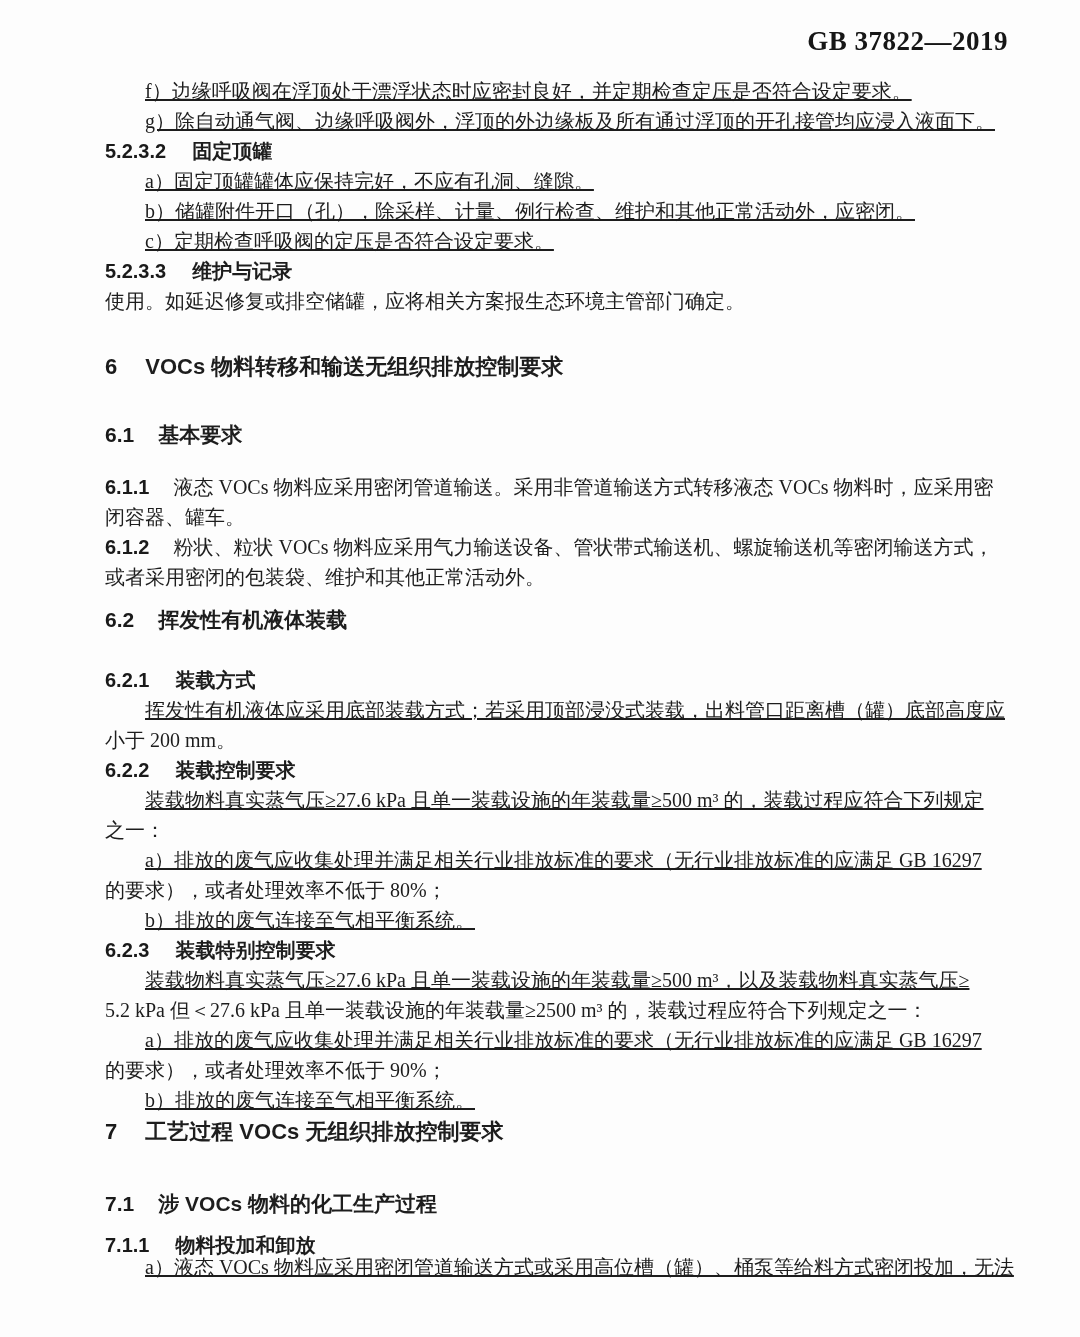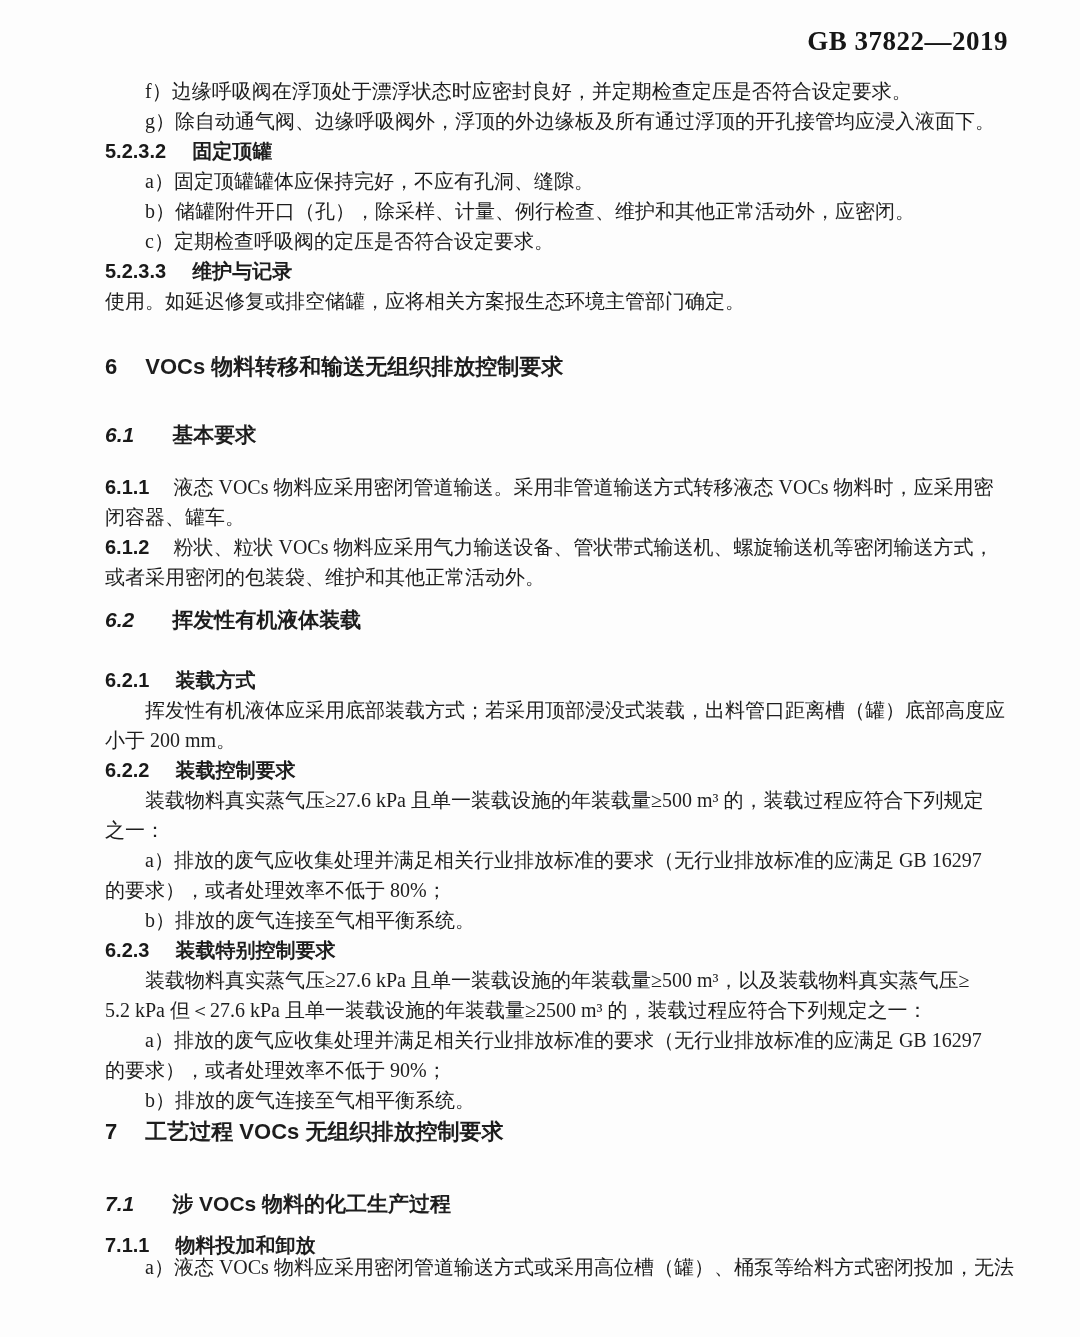--- a/index.html
+++ b/index.html
@@ -30,21 +30,21 @@
     letter-spacing: 0.5px;
     color: #161616;
   }
   .ln {
     height: 30px;
     line-height: 30px;
     font-size: 20px;
     white-space: nowrap;
     color: #1d1d1d;
   }
-  .list, .indent { padding-left: 40px; }
+  .list, .indent { padding-left: 40px; text-decoration: underline; }
   .num {
     font-family: "Liberation Sans", "DejaVu Sans", sans-serif;
     font-weight: 700;
     color: #1a1a1a;
   }
   .clause .num { margin-right: 26px; }
   .clause .ctitle {
     font-family: Liberation Sans, sans-serif;
     font-weight: 600;
   }
@@ -57,21 +57,21 @@
     font-size: 22px;
   }
   .h1 .num { margin-right: 28px; }
   .h2 {
     height: 30px;
     line-height: 30px;
     font-family: "Liberation Sans", "DejaVu Sans", sans-serif;
     font-weight: 700;
     font-size: 21px;
   }
-  .h2 .num { margin-right: 38px; font-style: italic; }
+  .h2 .num { margin-right: 24px; }
   .mt20 { margin-top: 20px; }
   .mt34 { margin-top: 34px; }
   .mt36 { margin-top: 36px; }
   .mt22 { margin-top: 22px; }
   .mt13 { margin-top: 13px; }
   .mt15 { margin-top: 30px; }
   .mt23 { }
   .mt40 { margin-top: 40px; }
   .mt11 { margin-top: 11px; }
   .mtn8 { margin-top: -8px; }

